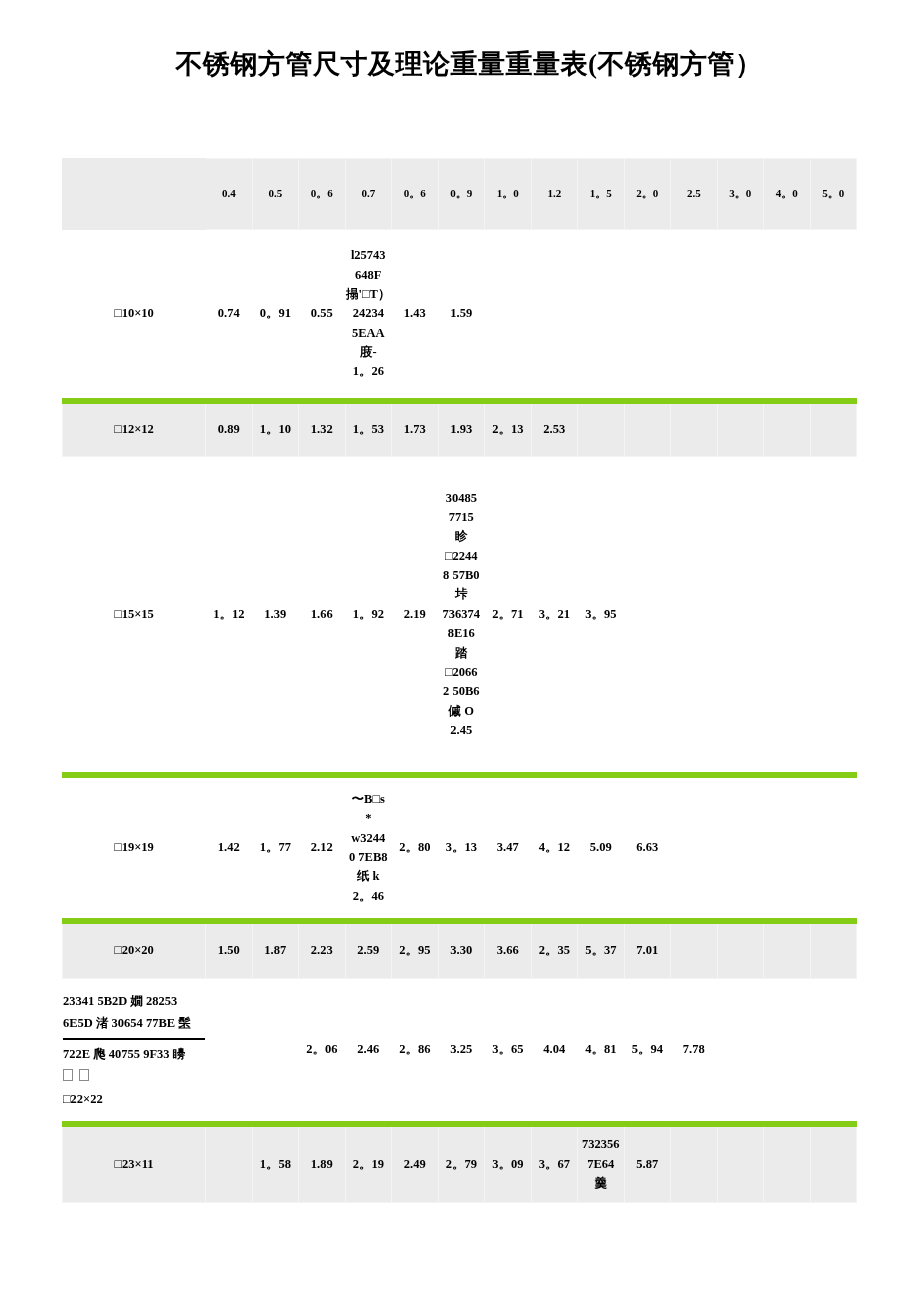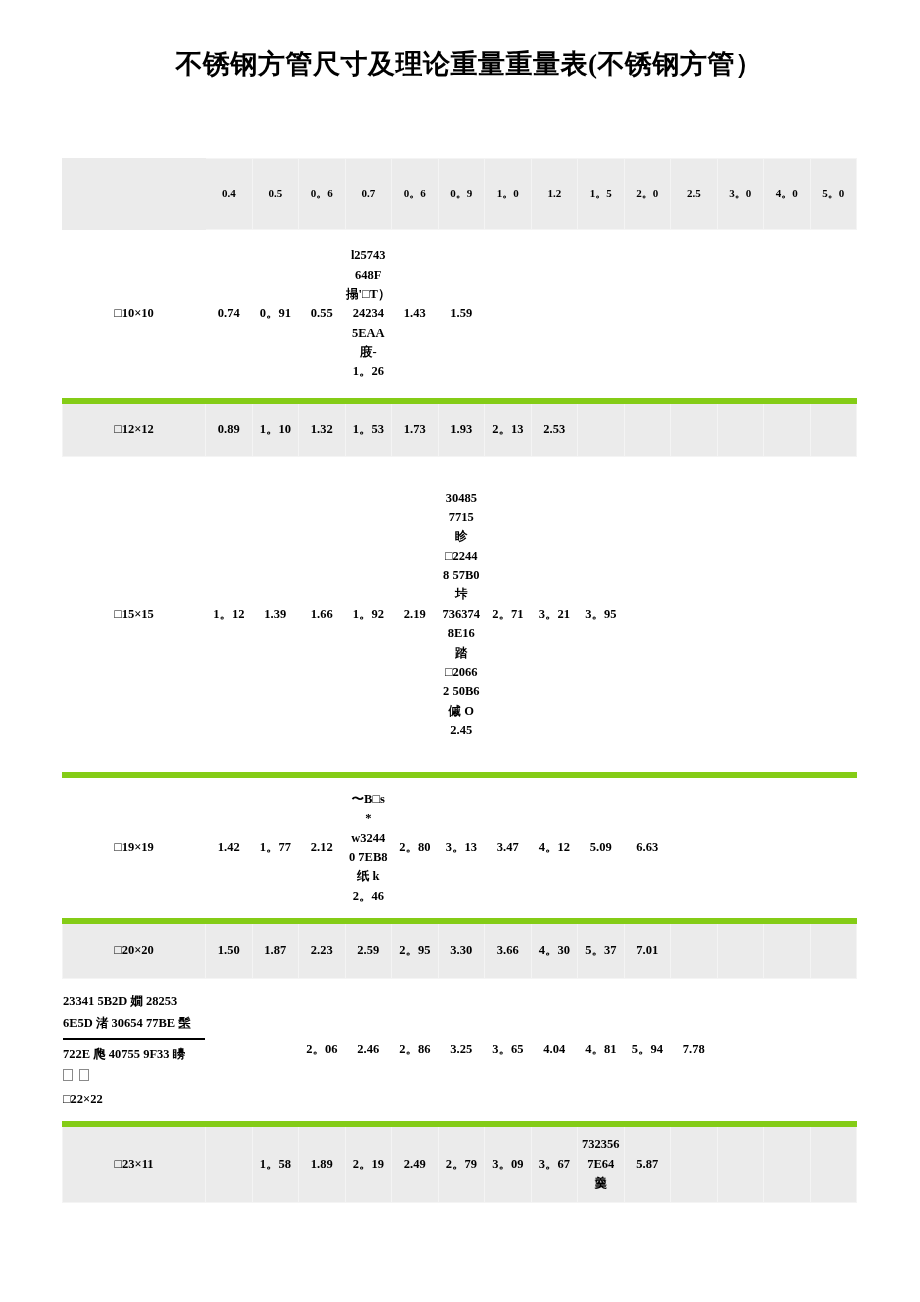--- a/index.html
+++ b/index.html
@@ -261,21 +261,21 @@
           </tr>
           <tr class="shade r-20">
             <td class="label sep">□20×20</td>
             <td class="sep">1.50</td>
             <td class="sep">1.87</td>
             <td class="sep">2.23</td>
             <td class="sep">2.59</td>
             <td class="sep">2。95</td>
             <td class="sep">3.30</td>
             <td class="sep">3.66</td>
-            <td class="sep">4。30</td>
+            <td class="sep">2。35</td>
             <td class="sep">5。37</td>
             <td class="sep">7.01</td>
             <td class="sep"></td>
             <td class="sep"></td>
             <td class="sep"></td>
             <td class="sep"></td>
           </tr>
           <tr class="plain r-22">
             <td class="label sep"><span class="garble-label"><span style="display: block;">23341 5B2D 嫺 28253</span><span style="display: block;">6E5D 渚 30654 77BE 髬</span><span class="rule"></span><span style="display: block;">722E 爮 40755 9F33 矏</span><span class="boxes" style="display: block;"><span class="glyph-box"></span> <span class="glyph-box"></span></span><span style="display: block;">□22×22</span></span></td>
             <td class="sep"></td>

